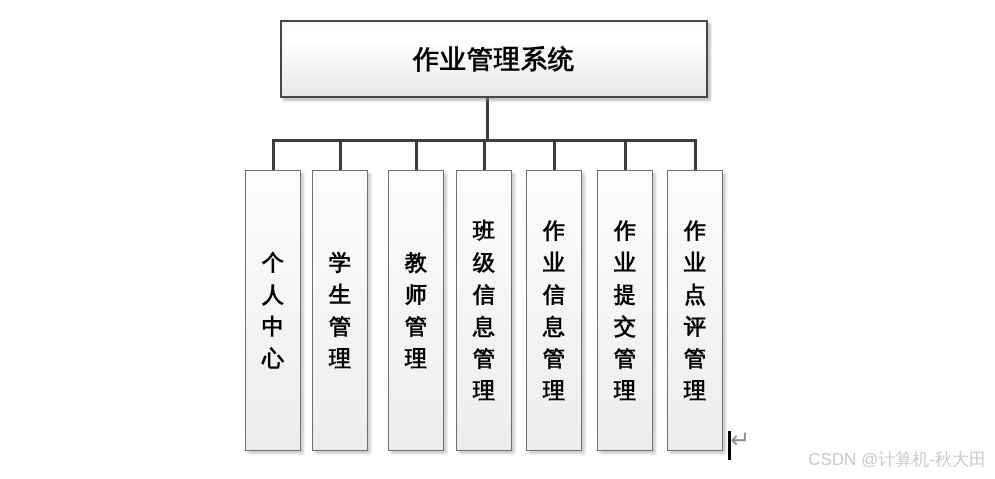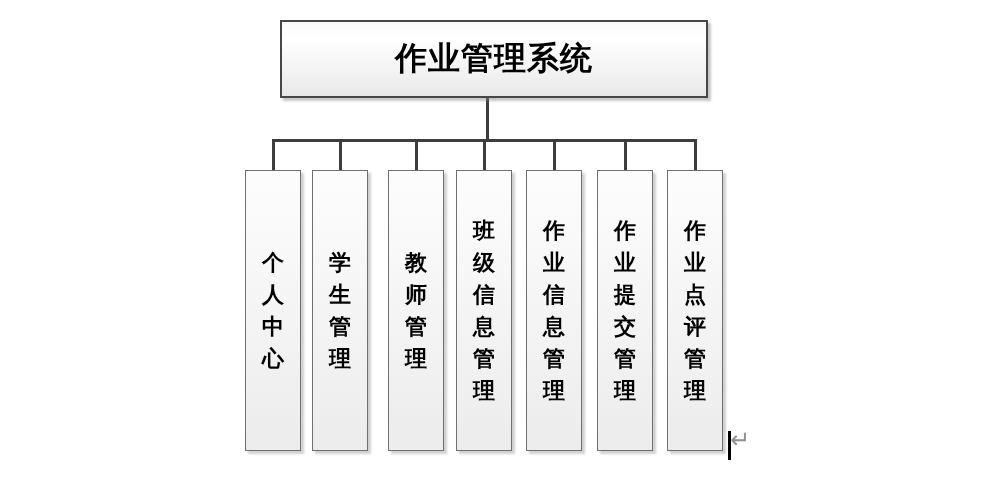--- a/index.html
+++ b/index.html
@@ -36,21 +36,21 @@
     left: 280px; top: 20px;
     width: 424px; height: 74px;
     border: 2px solid #474747;
     background: linear-gradient(180deg, #fafafa 0%, #ffffff 22%, #f0f0f0 75%, #e8e8e8 100%);
     box-shadow: 3px 3px 2px rgba(130,130,130,0.45);
     display: flex;
     align-items: center;
     justify-content: center;
   }
   #root-box .root-label {
-    font-size: 32px;
+    font-size: 26px;
     font-weight: bold;
     color: #000000;
     letter-spacing: 1px;
     white-space: nowrap;
     text-align: center;
   }
   
   .node {
     position: absolute;
     top: 170px;
@@ -166,13 +166,14 @@
 业
 点
 评
 管
 理</span>
   </div>
 
   <div id="text-cursor"></div>
   <span id="return-mark">↵</span>
 
+  <span id="watermark">CSDN @计算机-秋大田</span>
 </div>
 
 </body></html>

